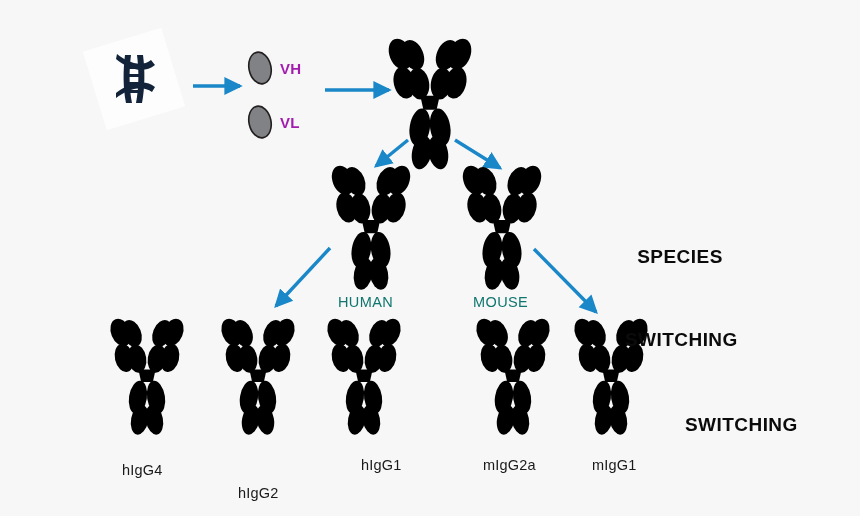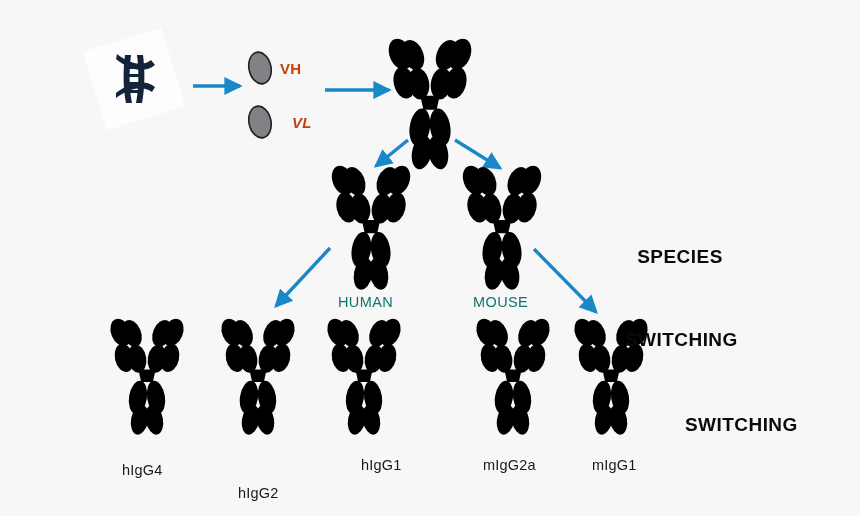--- a/index.html
+++ b/index.html
@@ -26,21 +26,21 @@
   }
   #dna-glyph {
     position: absolute;
     left: 50%; top: 50%;
     transform: translate(-50%,-50%) rotate(17deg);
   }
 
   
   .lbl {
     position: absolute;
-    color: #c2410c;
+    color: #a21caf;
     white-space: pre;
     line-height: 1.18;
   }
   .lbl-vhvl {
     font-size: 15px;
     font-weight: bold;
     letter-spacing: .3px;
   }
   .lbl-species {
     font-size: 14.5px;
@@ -161,21 +161,21 @@
     <g class="ab" style="--cf:#c1560f; --vl:#808285; --vd:#58595b;" transform="translate(513,320) scale(0.86)">
       <use href="#ab-body"></use>
     </g>
 
     <g class="ab" style="--cf:#f4a97a; --vl:#808285; --vd:#4d4d4f;" transform="translate(611,320) scale(0.86)">
       <use href="#ab-body"></use>
     </g>
   </svg>
 
   <div class="lbl lbl-vhvl" style="left:280px; top:60px;">VH</div>
-  <div class="lbl lbl-vhvl" style="left:292px; top:114px;font-style:italic;">VL</div>
+  <div class="lbl lbl-vhvl" style="left:280px; top:114px;">VL</div>
 
   <div class="lbl lbl-species" style="left:338px; top:294px;">HUMAN</div>
   <div class="lbl lbl-species" style="left:473px; top:294px;">MOUSE</div>
 
   <div class="lbl lbl-isotype-name" style="left:122px; top:462px;">hIgG4</div>
   <div class="lbl lbl-isotype-name" style="left:238px; top:449px;margin-top:36px;">hIgG2</div>
   <div class="lbl lbl-isotype-name" style="left:345px; top:457px;margin-left:16px;">hIgG1</div>
   <div class="lbl lbl-isotype-name" style="left:483px; top:457px;">mIgG2a</div>
   <div class="lbl lbl-isotype-name" style="left:592px; top:457px;">mIgG1</div>
 

